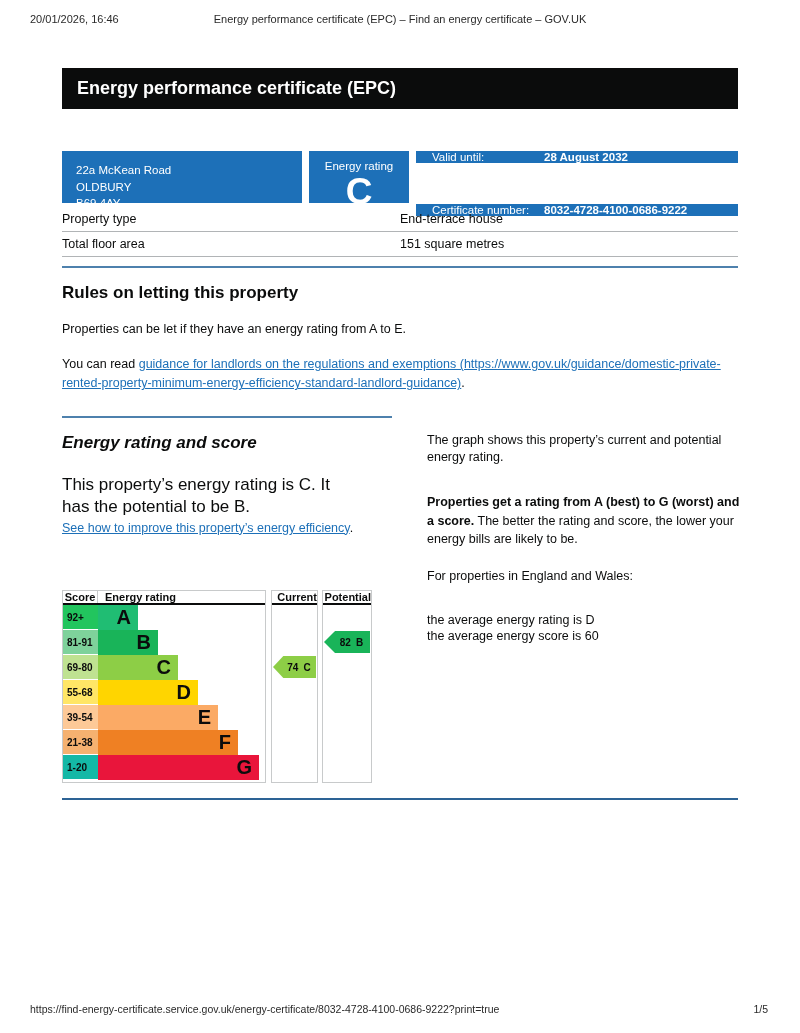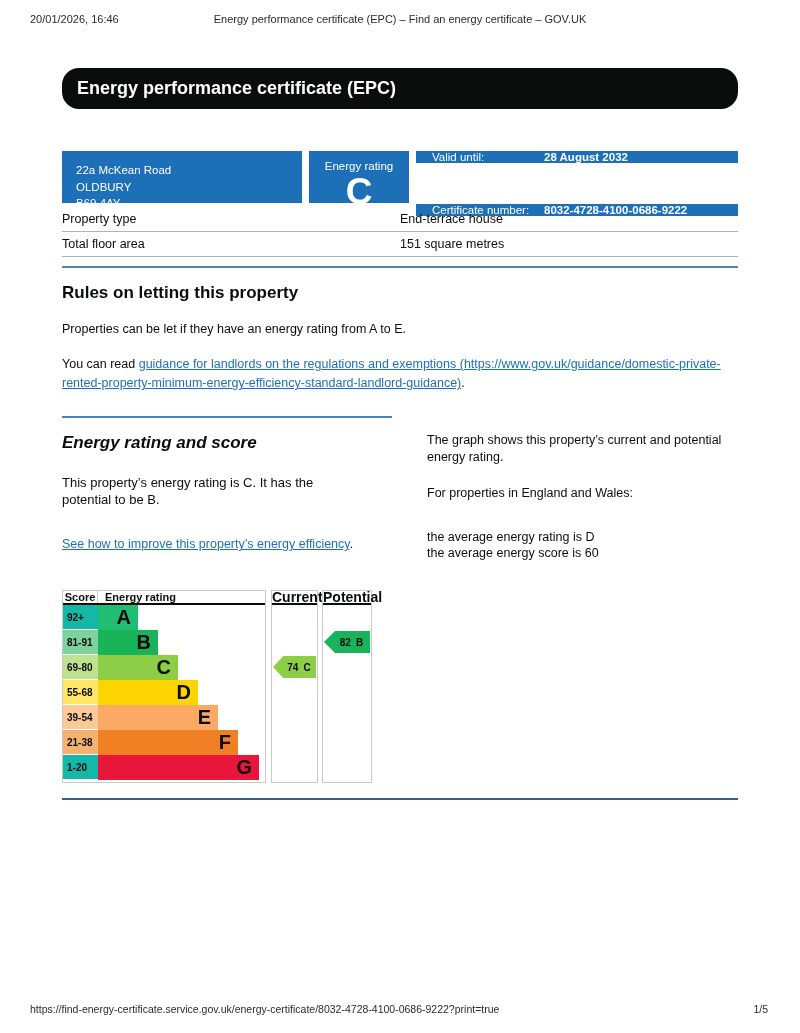--- a/index.html
+++ b/index.html
@@ -12,21 +12,21 @@
   .print-header { position:absolute; top:13px; left:30px; right:30px; height:14px; font-size:11px; color:#2a2a2a; }
   .print-date { position:absolute; left:0; top:0; }
   .print-title { position:absolute; left:50%; transform:translateX(-50%); white-space:nowrap; }
   .print-footer { position:absolute; top:1003px; left:30px; right:32px; display:flex; justify-content:space-between; font-size:10.5px; color:#2a2a2a; }
 
   .content { position:absolute; left:62px; top:0; width:676px; }
 
   .banner {
     position:absolute; top:68px; left:0; right:0; height:41px;
     background:var(--banner-black,#0b0c0c); color:#fff;
-    font-size:18px; font-weight:bold; line-height:41px; padding-left:15px;border-radius:17px;
+    font-size:18px; font-weight:bold; line-height:41px; padding-left:15px;
   }
 
   .summary-row { position:absolute; top:115px; left:0; right:0; height:88px; display:flex; gap:7px; }
   .blue-box { background:var(--govuk-blue,#1d70b8); color:#fff;margin-top:36px; }
   .address-box { width:240px; font-size:11.5px; line-height:1.45; padding:11px 0 0 14px; }
   .rating-box { width:100px; text-align:center; padding-top:9px; }
   .rating-label { font-size:11.5px; }
   .rating-value { font-size:37px; font-weight:bold; line-height:1.05; margin-top:1px; }
   .meta-stack { flex:1; display:flex; flex-direction:column; gap:5px; }
   .meta-box { flex:1; display:flex; align-items:center; font-size:11.5px; padding-left:16px; }
@@ -43,41 +43,41 @@
 
   h2 { font-size:17px; font-weight:bold; }
   .rules-h  { position:absolute; top:283px; left:0; }
   .rules-p1 { position:absolute; top:322px; left:0; font-size:12.5px;text-align:center; }
   .rules-p2 { position:absolute; top:355px; left:0; width:676px; font-size:12.5px; line-height:1.55; }
   a.link { color:var(--link-blue,#1d70b8); text-decoration:underline; cursor:pointer; }
 
   .col-left { position:absolute; top:416px; left:0; width:330px; }
   .d2 { position:static; width:330px; height:2px; background:var(--divider-blue,#4e81ad); }
   .col-left h2 { margin-top:15px;font-style:italic; }
-  .left-p { margin-top:21px; width:295px; font-size:13px; line-height:1.32; }
-  .left-link-p { margin-top:27px; width:300px; font-size:12.5px; line-height:1.45; }
+  .left-p { margin-top:21px; width:295px; font-size:17px; line-height:1.32; }
+  .left-link-p { width:300px; font-size:12.5px; line-height:1.45; }
 
   .col-right { position:absolute; top:432px; left:365px; width:318px; font-size:12.5px; line-height:1.35; }
   .rp2 { margin-top:27px; line-height:1.5; }
   .rp3 { margin-top:19px; }
   .rp4 { margin-top:27px; line-height:1.3; }
 
   
   .epc-chart { position:absolute; top:174px; left:0; width:310px; height:193px; font-family:"Liberation Sans",sans-serif; }
   .epc-main { position:absolute; left:0; top:0; width:204px; height:193px; border:1px solid #c8cacb; }
   .epc-hdr { display:flex; height:14px; border-bottom:2px solid #0b0c0c; font-size:11px; font-weight:bold; line-height:13px; }
   .h-score { width:35px; text-align:center; border-right:1px solid #c8cacb; }
   .h-rating { padding-left:7px; }
   .epc-row { display:flex; height:25px; }
   .epc-score { width:35px; font-size:10px; font-weight:bold; line-height:25px; padding-left:4px; border-bottom:1px solid #fff; }
   .epc-bar { height:25px; font-size:20px; font-weight:bold; line-height:24px; text-align:right; padding-right:7px; color:#0b0c0c; }
   .epc-col { position:absolute; top:0; height:193px; border:1px solid #c8cacb; background:#fff; }
   .col-current { left:209px; width:47px; }
   .col-potential { left:260px; width:50px; }
-  .epc-hdr2 { height:14px; border-bottom:2px solid #0b0c0c; font-size:14px; font-weight:bold; text-align:right; line-height:13px; }
+  .epc-hdr2 { height:14px; border-bottom:2px solid #0b0c0c; font-size:11px; font-weight:bold; text-align:right; line-height:13px; }
   .arrow-area { position:relative; height:175px; }
   .arrow {
     position:absolute; left:1px; right:1px; height:22px;
     clip-path:polygon(0 50%, 24% 0, 100% 0, 100% 100%, 24% 100%);
     display:flex; align-items:center; justify-content:center; gap:5px;
     padding-left:9px; font-size:10px; font-weight:bold; color:#0b0c0c;
   }
   .arrow-current { top:51px; }
   .arrow-potential { top:26px; }
 </style>
@@ -138,21 +138,21 @@
     <p class="left-p">This property’s energy rating is C. It has the potential to be B.</p>
     <p class="left-link-p"><a class="link">See how to improve this property’s energy efficiency</a><span>.</span></p>
 
     <div class="epc-chart">
       <div class="epc-main">
         <div class="epc-hdr">
           <div class="h-score">Score</div>
           <div class="h-rating">Energy rating</div>
         </div>
         <div class="epc-row">
-            <div class="epc-score" style="background: #14b8a6;">92+</div>
+            <div class="epc-score" style="background: #22c55e;">92+</div>
             <div class="epc-bar" style="background: rgb(32, 189, 115); width: 40px;">A</div>
           </div>
         <div class="epc-row">
             <div class="epc-score" style="background: rgb(126, 210, 155);">81-91</div>
             <div class="epc-bar" style="background: rgb(25, 180, 89); width: 60px;">B</div>
           </div>
         <div class="epc-row">
             <div class="epc-score" style="background: rgb(191, 226, 145);">69-80</div>
             <div class="epc-bar" style="background: rgb(141, 206, 70); width: 80px;">C</div>
           </div>
@@ -189,20 +189,21 @@
             <span>82</span>
               <span>B</span>
           </div>
         </div>
       </div>
     </div>
   </div>
 
   <div class="col-right">
     <p class="rp1">The graph shows this property’s current and potential energy rating.</p>
+    <p class="rp2"><strong>Properties get a rating from A (best) to G (worst) and a score.</strong><span> The better the rating and score, the lower your energy bills are likely to be.</span></p>
     <p class="rp3">For properties in England and Wales:</p>
     <p class="rp4">
       <span>the average energy rating is D</span><br>
       <span>the average energy score is 60</span>
     </p>
   </div>
 
   <hr class="divider d3">
 </div>
 

